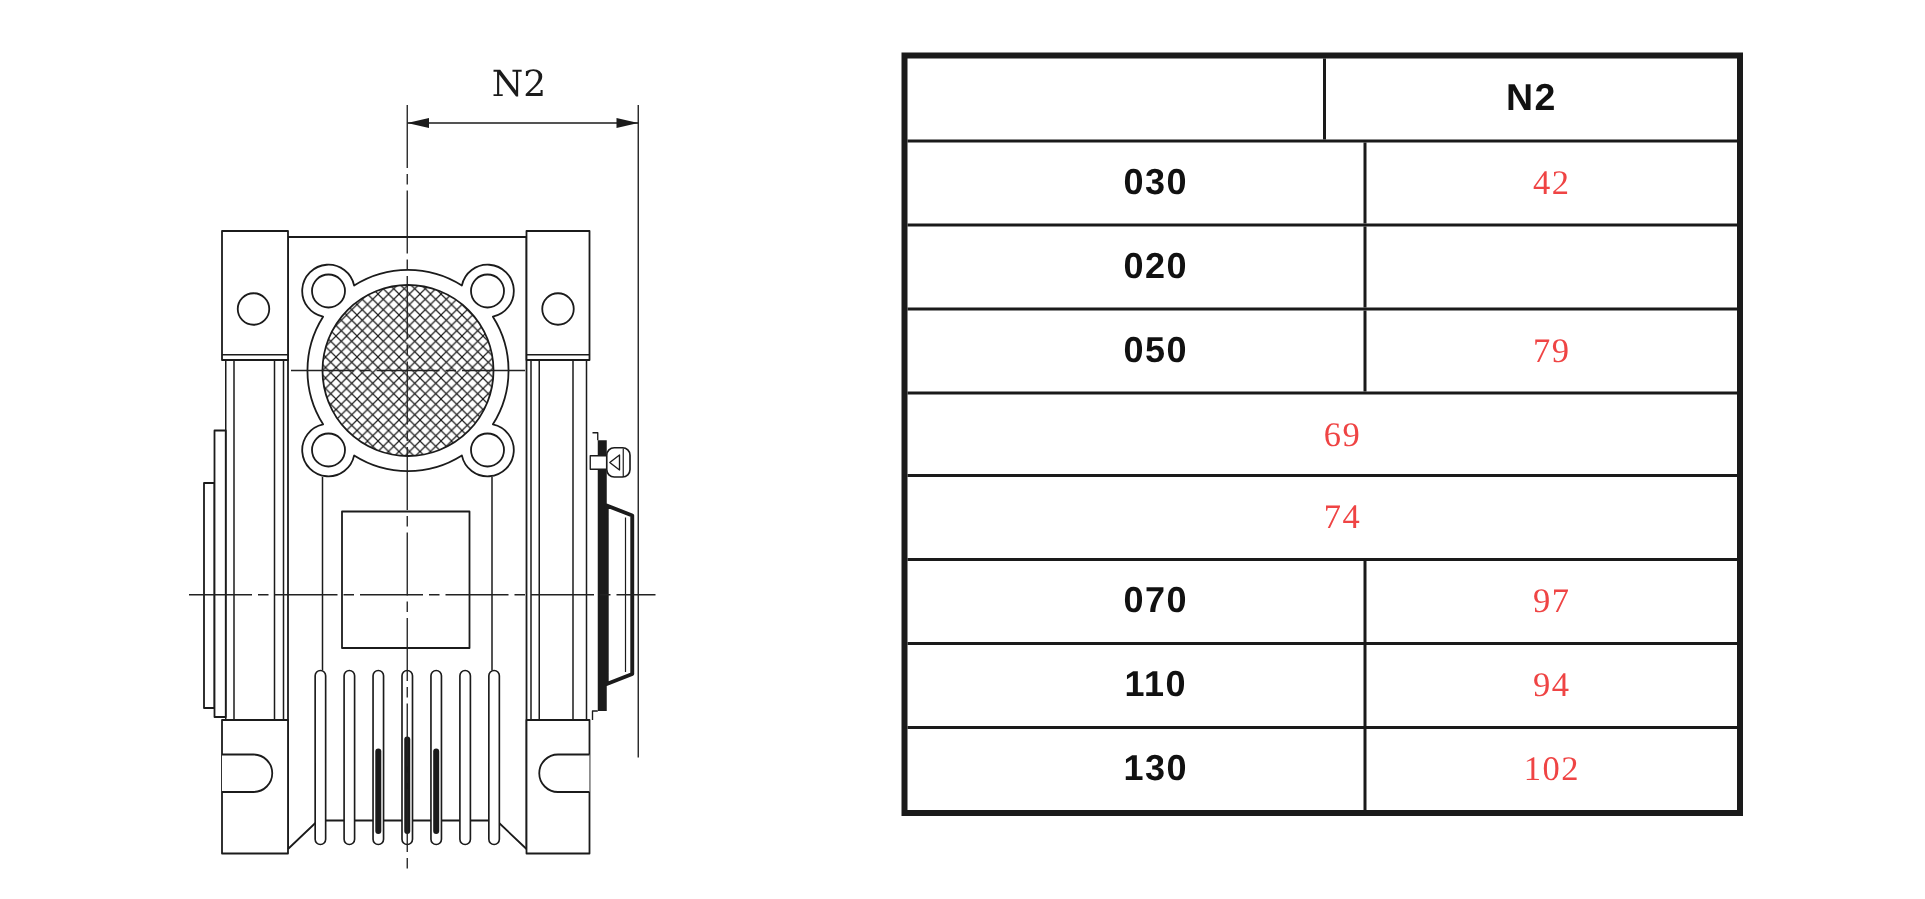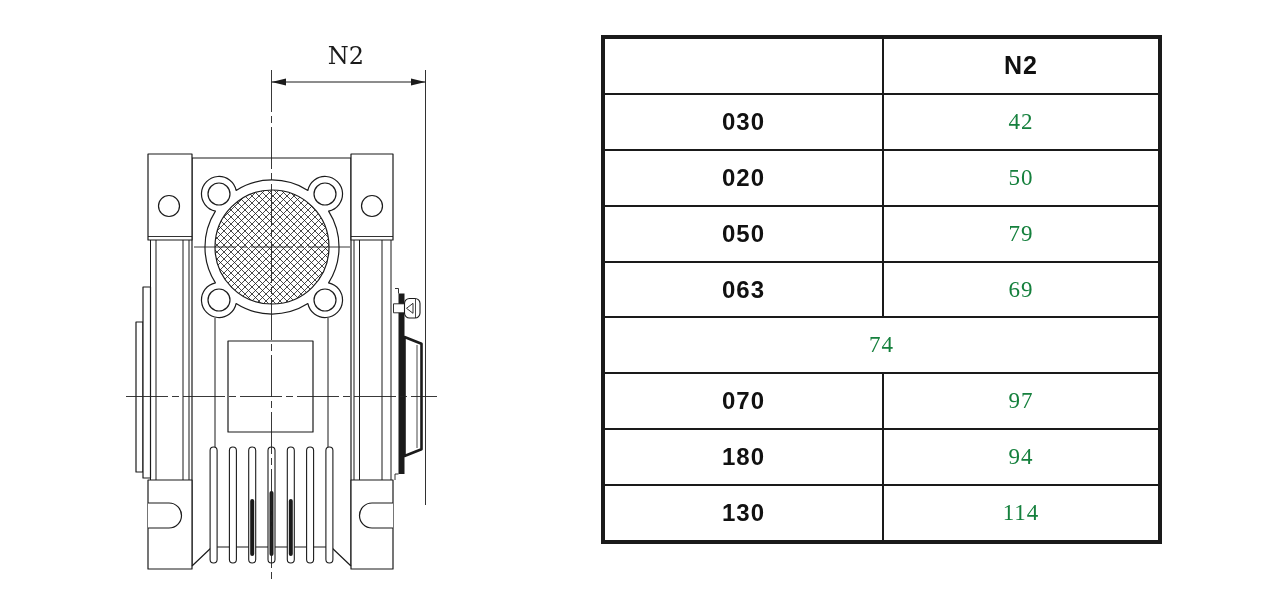--- a/index.html
+++ b/index.html
@@ -7,27 +7,27 @@
     width:1283px;height:599px;position:relative;background:#ffffff;
     font-family:"Liberation Sans",sans-serif;overflow:hidden;
   }
   #drawing-panel{position:absolute;left:0;top:0;width:560px;height:599px;}
   #dim-table{
     position:absolute;left:601px;top:35px;width:561px;height:509px;
     border:4px solid #1a1a1a;box-sizing:border-box;
     display:flex;flex-direction:column;background:#fff;
   }
   .t-row{flex:1;display:flex;min-height:0;}
-  .t-row + .t-row{border-top:2.5px solid #1a1a1a;}
+  .t-row + .t-row{border-top:2.5px solid #1a1a1a;padding-left:27px;}
   .t-cell{display:flex;align-items:center;justify-content:center;min-width:0;}
   .t-col1{width:277px;border-right:2.5px solid #1a1a1a;}
   .t-col2{flex:1;}
   .t-model{font-family:"Liberation Sans",sans-serif;font-weight:700;font-size:24px;color:#111;letter-spacing:1px;}
   .t-header{font-family:"Liberation Sans",sans-serif;font-weight:700;font-size:25px;color:#111;letter-spacing:1px;}
-  .t-value{font-family:"Liberation Serif",serif;font-weight:400;font-size:23px;color:#15803d;letter-spacing:1px;}
+  .t-value{font-family:"Liberation Serif",serif;font-weight:400;font-size:23px;color:#ef4444;letter-spacing:1px;}
   svg text{font-family:"DejaVu Serif",serif;}
 </style>
 </head>
 <body>
 
 <svg id="drawing-panel" viewBox="0 0 560 599" xmlns="http://www.w3.org/2000/svg">
   <defs>
     <pattern id="xhatch" width="7" height="7" patternUnits="userSpaceOnUse">
       <path d="M0,7 L7,0 M-1.5,1.5 L1.5,-1.5 M5.5,8.5 L8.5,5.5" stroke="#1b1b1b" stroke-width="0.8" fill="none"></path>
       <path d="M0,0 L7,7 M5.5,-1.5 L8.5,1.5 M-1.5,5.5 L1.5,8.5" stroke="#1b1b1b" stroke-width="0.8" fill="none"></path>
@@ -149,38 +149,36 @@
   <div class="t-row">
     <div class="t-cell t-col1 t-header"></div>
     <div class="t-cell t-col2 t-header">N2</div>
   </div>
   <div class="t-row">
     <div class="t-cell t-col1 t-model">030</div>
     <div class="t-cell t-col2 t-value">42</div>
   </div>
   <div class="t-row">
     <div class="t-cell t-col1 t-model">020</div>
-    <div class="t-cell t-col2 t-value">50</div>
   </div>
   <div class="t-row">
     <div class="t-cell t-col1 t-model">050</div>
     <div class="t-cell t-col2 t-value">79</div>
   </div>
   <div class="t-row">
-    <div class="t-cell t-col1 t-model">063</div>
     <div class="t-cell t-col2 t-value">69</div>
   </div>
   <div class="t-row">
     <div class="t-cell t-col2 t-value">74</div>
   </div>
   <div class="t-row">
     <div class="t-cell t-col1 t-model">070</div>
     <div class="t-cell t-col2 t-value">97</div>
   </div>
   <div class="t-row">
-    <div class="t-cell t-col1 t-model">180</div>
+    <div class="t-cell t-col1 t-model">110</div>
     <div class="t-cell t-col2 t-value">94</div>
   </div>
   <div class="t-row">
     <div class="t-cell t-col1 t-model">130</div>
-    <div class="t-cell t-col2 t-value">114</div>
+    <div class="t-cell t-col2 t-value">102</div>
   </div>
 </div>
 
 </body></html>

